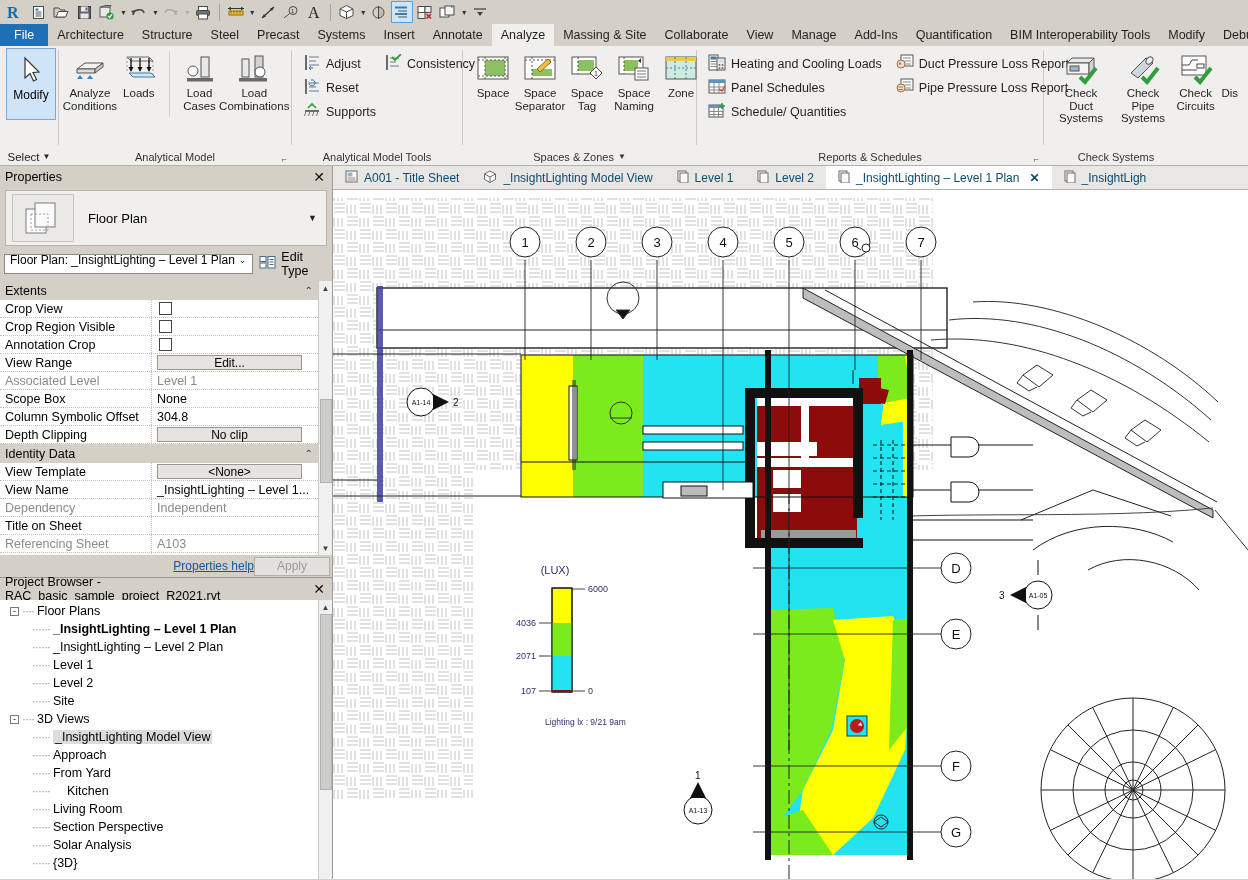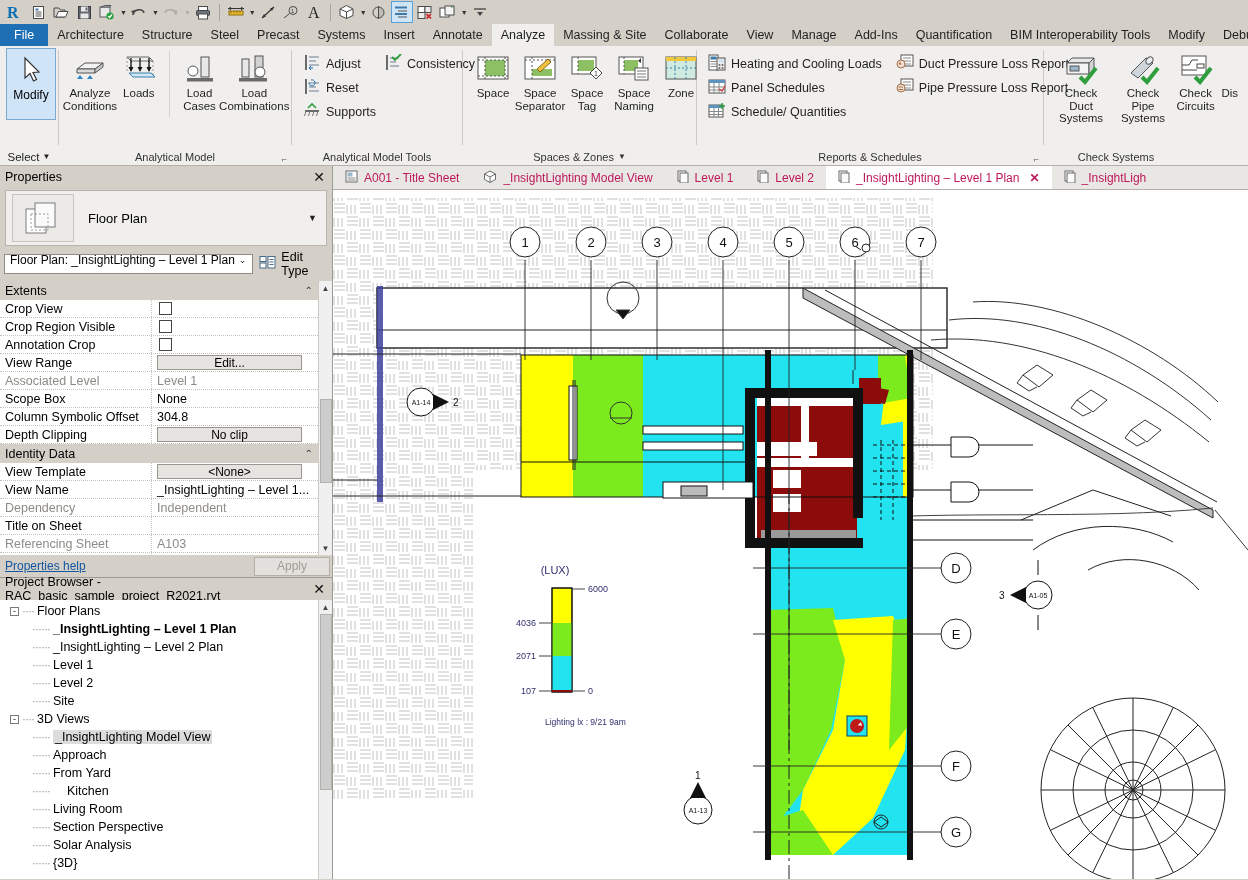--- a/index.html
+++ b/index.html
@@ -117,21 +117,21 @@
   .pbtn {
     margin:1px 16px 1px 0; flex:1; height:15px; background:#e6e4e0;
     border:1px solid #9a968f; display:flex; align-items:center; justify-content:center;
     font-size:12px;
   }
   .vscroll { width:14px; background:#f0f0f0; border-left:1px solid #cfcbc4;
              display:flex; flex-direction:column; align-items:center; }
   .vs-arrow { height:14px; width:14px; display:flex; align-items:center; justify-content:center;
               font-size:8px; color:#444; background:#f0f0f0; }
   .vs-thumb { width:12px; background:#cdcdcd; border:1px solid #b5b1aa; }
-  .prop-foot { height:22px; display:flex; align-items:center; justify-content:space-between;
+  .prop-foot { height:22px; display:flex; align-items:center; justify-content:flex-end;
                padding:0 2px 0 5px; }
   .prop-help { font-size:12px; color:#1456a0; text-decoration:underline; cursor:default; }
   .apply-btn { width:76px; height:19px; background:#e3e1dd; border:1px solid #b4b0a9;
                color:#a09c96; font-size:12px; display:flex; align-items:center; justify-content:center; }
   
   #browser { flex:1; display:flex; flex-direction:column; border-top:1px solid #9e9a94; }
   .tree { flex:1; background:#fff; display:flex; overflow:hidden; position:relative; }
   .tree-inner { flex:1; padding:2px 0 0 0; font-size:12.5px; position:relative; }
   .tnode { height:18px; display:flex; align-items:center; white-space:nowrap; cursor:default; }
   .tnode .tw { color:#9a9a9a; font-size:12px; letter-spacing:-1px; }
@@ -139,21 +139,21 @@
     width:9px; height:9px; border:1px solid #7a7a7a; background:#fff; color:#111;
     font-size:9px; line-height:7px; text-align:center; display:inline-block; margin-right:3px;
   }
   .tnode .lbl.sel { background:#dcdcdc; padding:0 2px; }
   .tnode .lbl.bold { font-weight:bold; }
   
   #viewarea { flex:1; display:flex; flex-direction:column; background:#fff; position:relative; }
   #doctabs { height:24px; background:#e9e7e4; display:flex; align-items:stretch;
              border-bottom:1px solid #b5b1aa; }
   .doctab { display:flex; align-items:center; gap:6px; padding:0 12px; font-size:12px;
-            color:#be185d; white-space:nowrap; cursor:default; }
+            color:#0c4a6e; white-space:nowrap; cursor:default; }
   .doctab.active { background:#fff; }
   .doctab .x { font-size:12px; font-weight:bold; margin-left:4px; }
   #canvas { flex:1; position:relative; background:#fff; overflow:hidden; }
   #canvas svg { position:absolute; top:0; left:0; }
   .leg-txt { font-family:"Liberation Sans", sans-serif; fill:#303070; }
 </style>
 </head>
 <body>
 
 <div id="titlebar">

